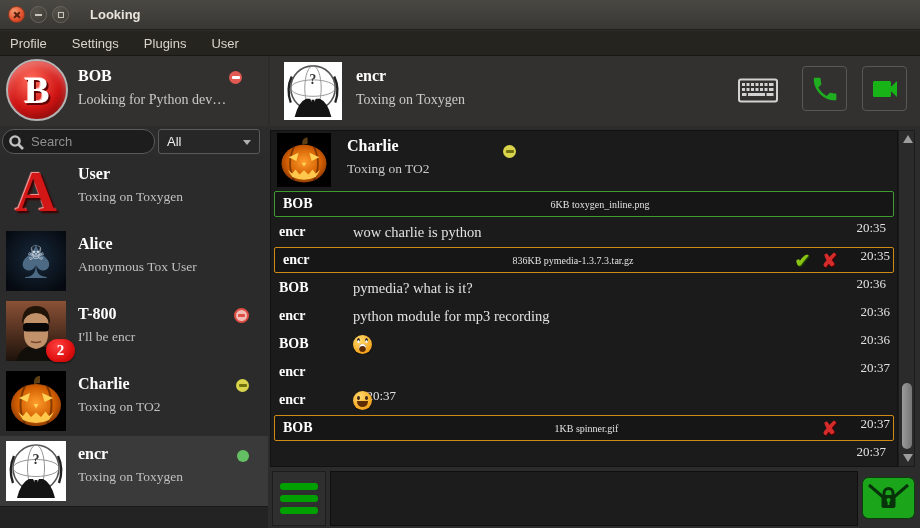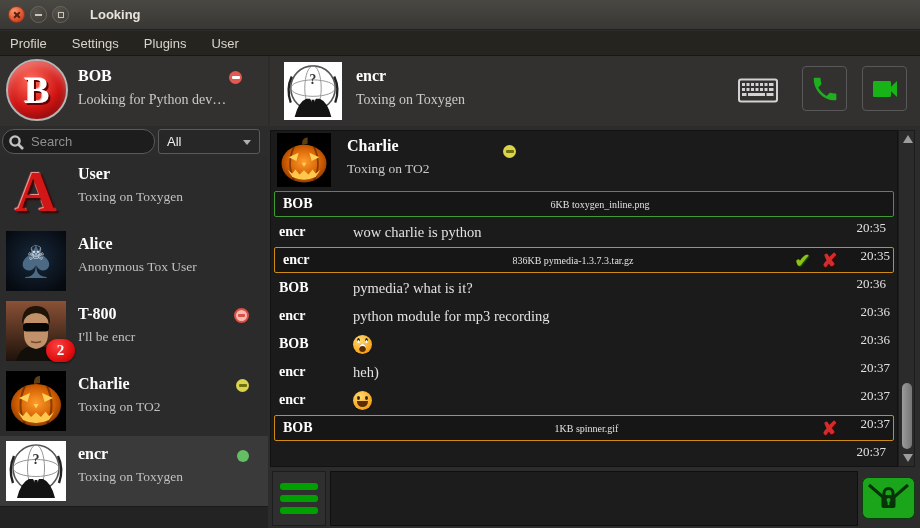--- a/index.html
+++ b/index.html
@@ -396,21 +396,20 @@
     <div class="msg">
       <span class="author">BOB</span>
       <span class="body">
         <span class="smiley shocked"><span class="eye l"></span><span class="eye r"></span><span class="mouth"></span></span>
       </span>
       <span class="time">20:37</span>
     </div>
 
     <div class="msg">
       <span class="author">encr</span>
-      <span class="body">heh)</span>
       <span class="time">20:37</span>
     </div>
 
     <div class="msg">
       <span class="author">encr</span>
       <span class="body">
         <span class="smiley smile"><span class="eye l"></span><span class="eye r"></span><span class="mouth"></span></span>
       </span>
       <span class="time">20:37</span>
     </div>

